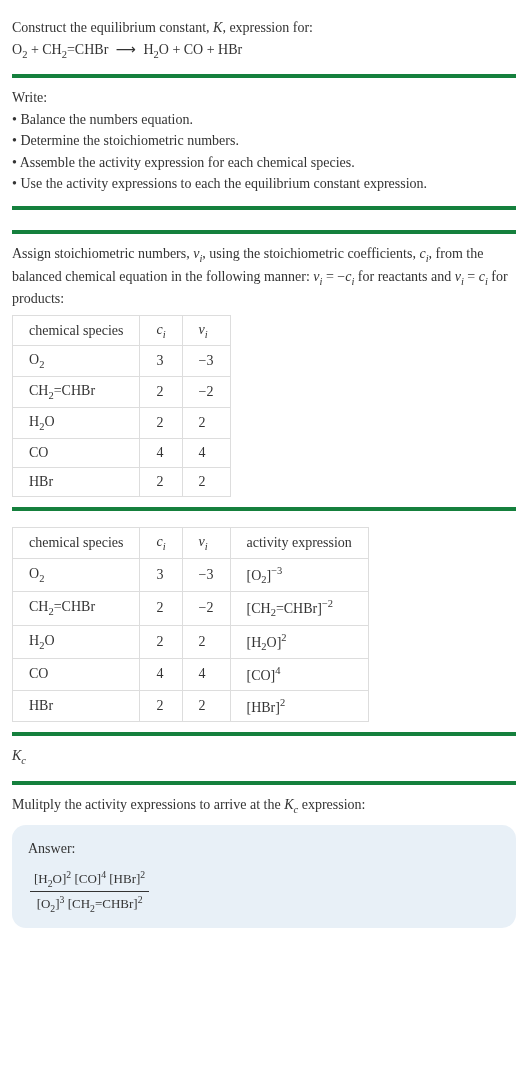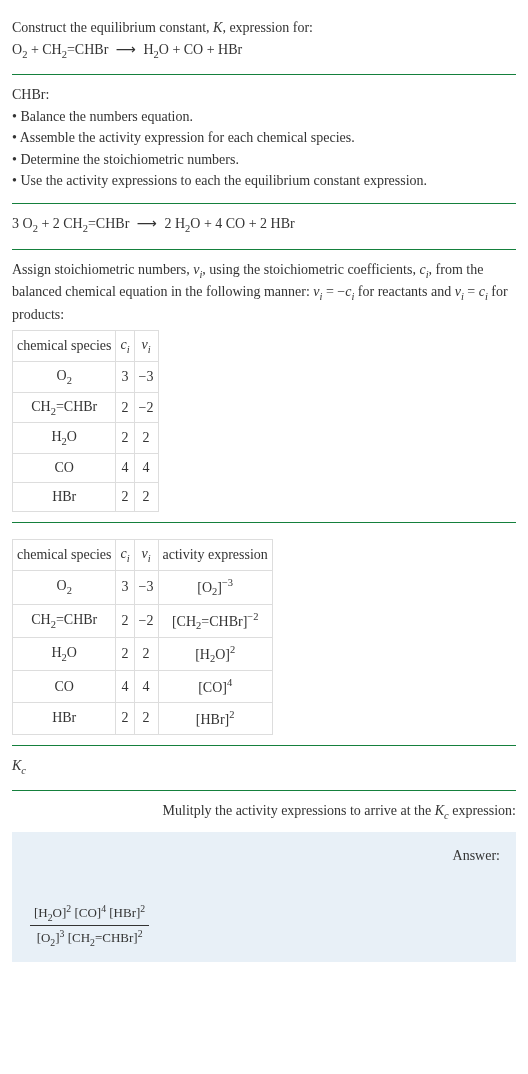--- a/index.html
+++ b/index.html
@@ -5,48 +5,47 @@
     * { margin: 0; padding: 0; box-sizing: border-box; }
     body {
       font-family: Georgia, 'Times New Roman', serif;
       font-size: 14px;
       color: #333;
       background: #fff;
       width: 528px;
       padding: 8px 12px;
     }
     .section {
-      border-bottom: 1px solid #15803d;
+      border-bottom: 4px solid #15803d;
       padding: 10px 0;
     }
     .section:last-of-type {
       border-bottom: none;
-      text-align: right;
     }
     .section p {
       line-height: 1.4;
       margin-bottom: 2px;
     }
     .italic { font-style: italic; }
     sub { font-size: 0.75em; }
     sup { font-size: 0.75em; }
     table {
       border-collapse: collapse;
       margin-top: 6px;
     }
     td, th {
       border: 1px solid #ddd;
-      padding: 6px 4px;
-      text-align: center;
+      padding: 6px 16px;
+      text-align: left;
       font-weight: normal;
       white-space: nowrap;
     }
     .answer-box {
       background: #e8f0f7;
-      border-radius: 0;
+      border-radius: 14px;
       padding: 14px 16px;
       margin-top: 8px;
     }
     .answer-box .label {
       margin-bottom: 10px;
     }
     .eq-line {
       display: flex;
       align-items: center;
       flex-wrap: nowrap;
@@ -55,48 +54,46 @@
     .frac {
       display: inline-flex;
       flex-direction: column;
       align-items: center;
       vertical-align: middle;
       margin: 0 2px;
     }
     .frac .num {
       border-bottom: 1px solid #333;
       padding: 0 4px 2px 4px;
-      margin-top: 28px;
     }
     .frac .den {
       padding: 2px 4px 0 4px;
     }
     .arrow {
       display: inline-block;
       margin: 0 4px;
     }
   </style>
 </head>
 <body>
 
 <div class="section">
   <p>Construct the equilibrium constant, <span class="italic">K</span>, expression for:</p>
   <p>O<sub>2</sub> + CH<sub>2</sub>=CHBr <span class="arrow">⟶</span> H<sub>2</sub>O + CO + HBr</p>
 </div>
 
 <div class="section">
-  <p>CHBr:</p>
+  <p>Write:</p>
   <p>• Balance the numbers equation.</p>
+  <p>• Determine the stoichiometric numbers.</p>
   <p>• Assemble the activity expression for each chemical species.</p>
-  <p>• Determine the stoichiometric numbers.</p>
   <p>• Use the activity expressions to each the equilibrium constant expression.</p>
 </div>
 
 <div class="section">
-  <p>3 O<sub>2</sub> + 2 CH<sub>2</sub>=CHBr <span class="arrow">⟶</span> 2 H<sub>2</sub>O + 4 CO + 2 HBr</p>
 </div>
 
 <div class="section">
   <p>Assign stoichiometric numbers, <span class="italic">ν<sub>i</sub></span>, using the stoichiometric coefficients, <span class="italic">c<sub>i</sub></span>, from the balanced chemical equation in the following manner: <span class="italic">ν<sub>i</sub></span> = −<span class="italic">c<sub>i</sub></span> for reactants and <span class="italic">ν<sub>i</sub></span> = <span class="italic">c<sub>i</sub></span> for products:</p>
   <table>
     <tbody>
         <tr>
       <th>chemical species</th>
       <th><span class="italic">c<sub>i</sub></span></th>
       <th><span class="italic">ν<sub>i</sub></span></th>

